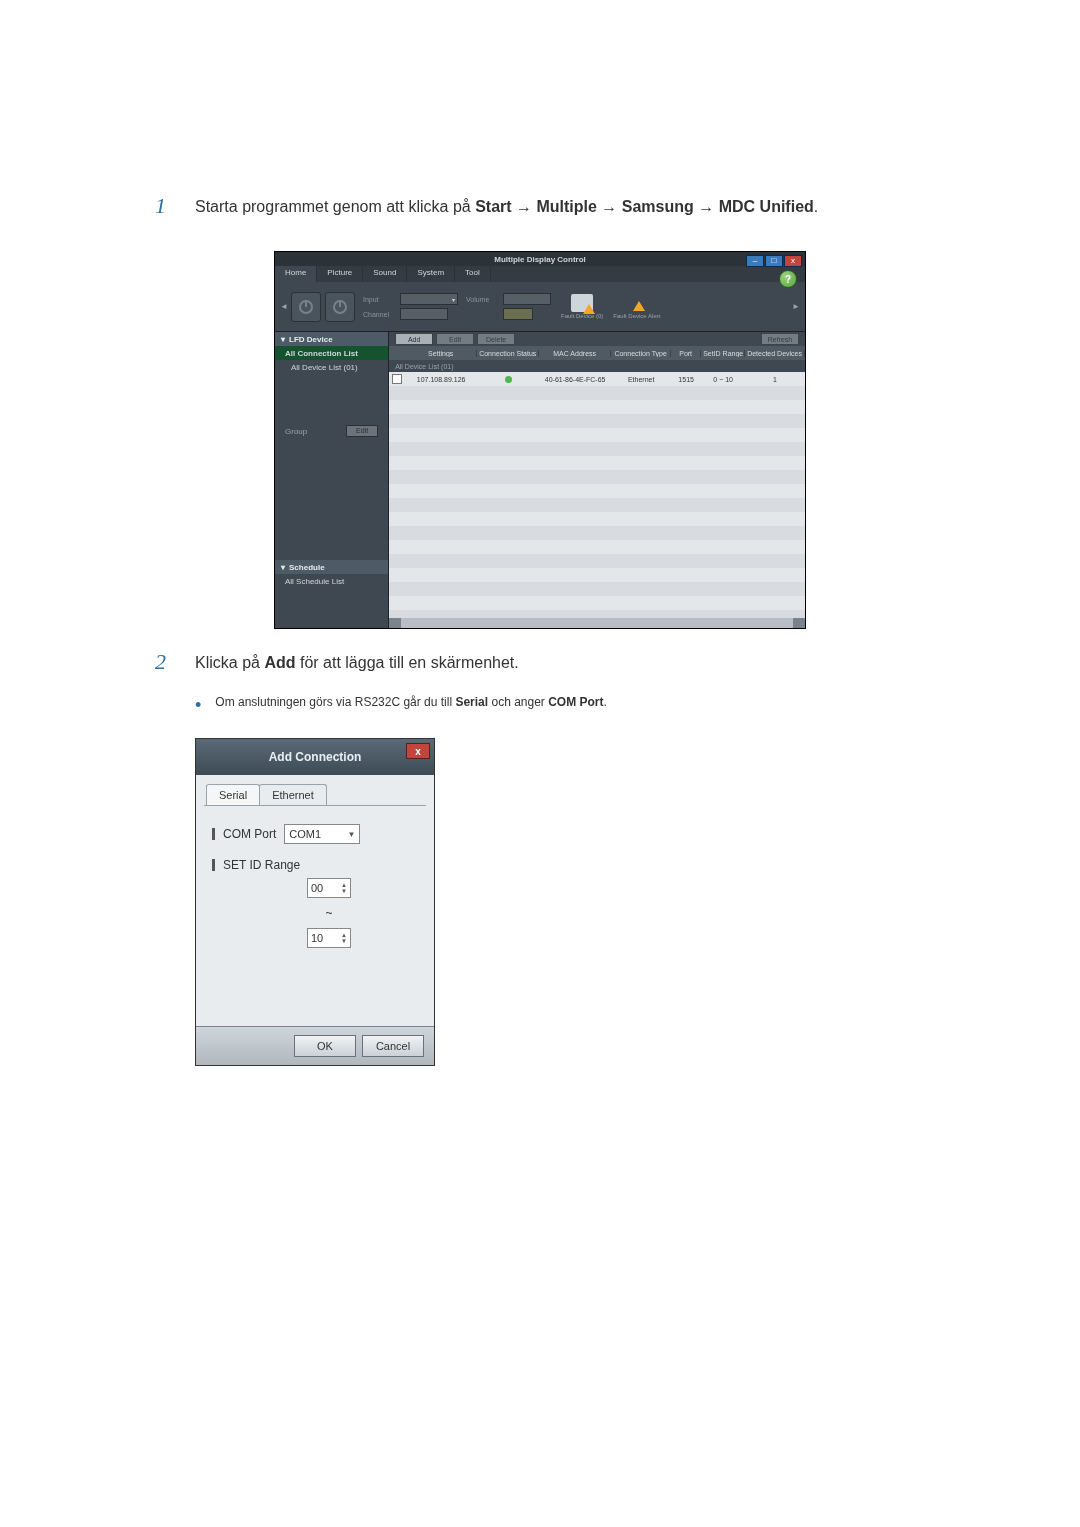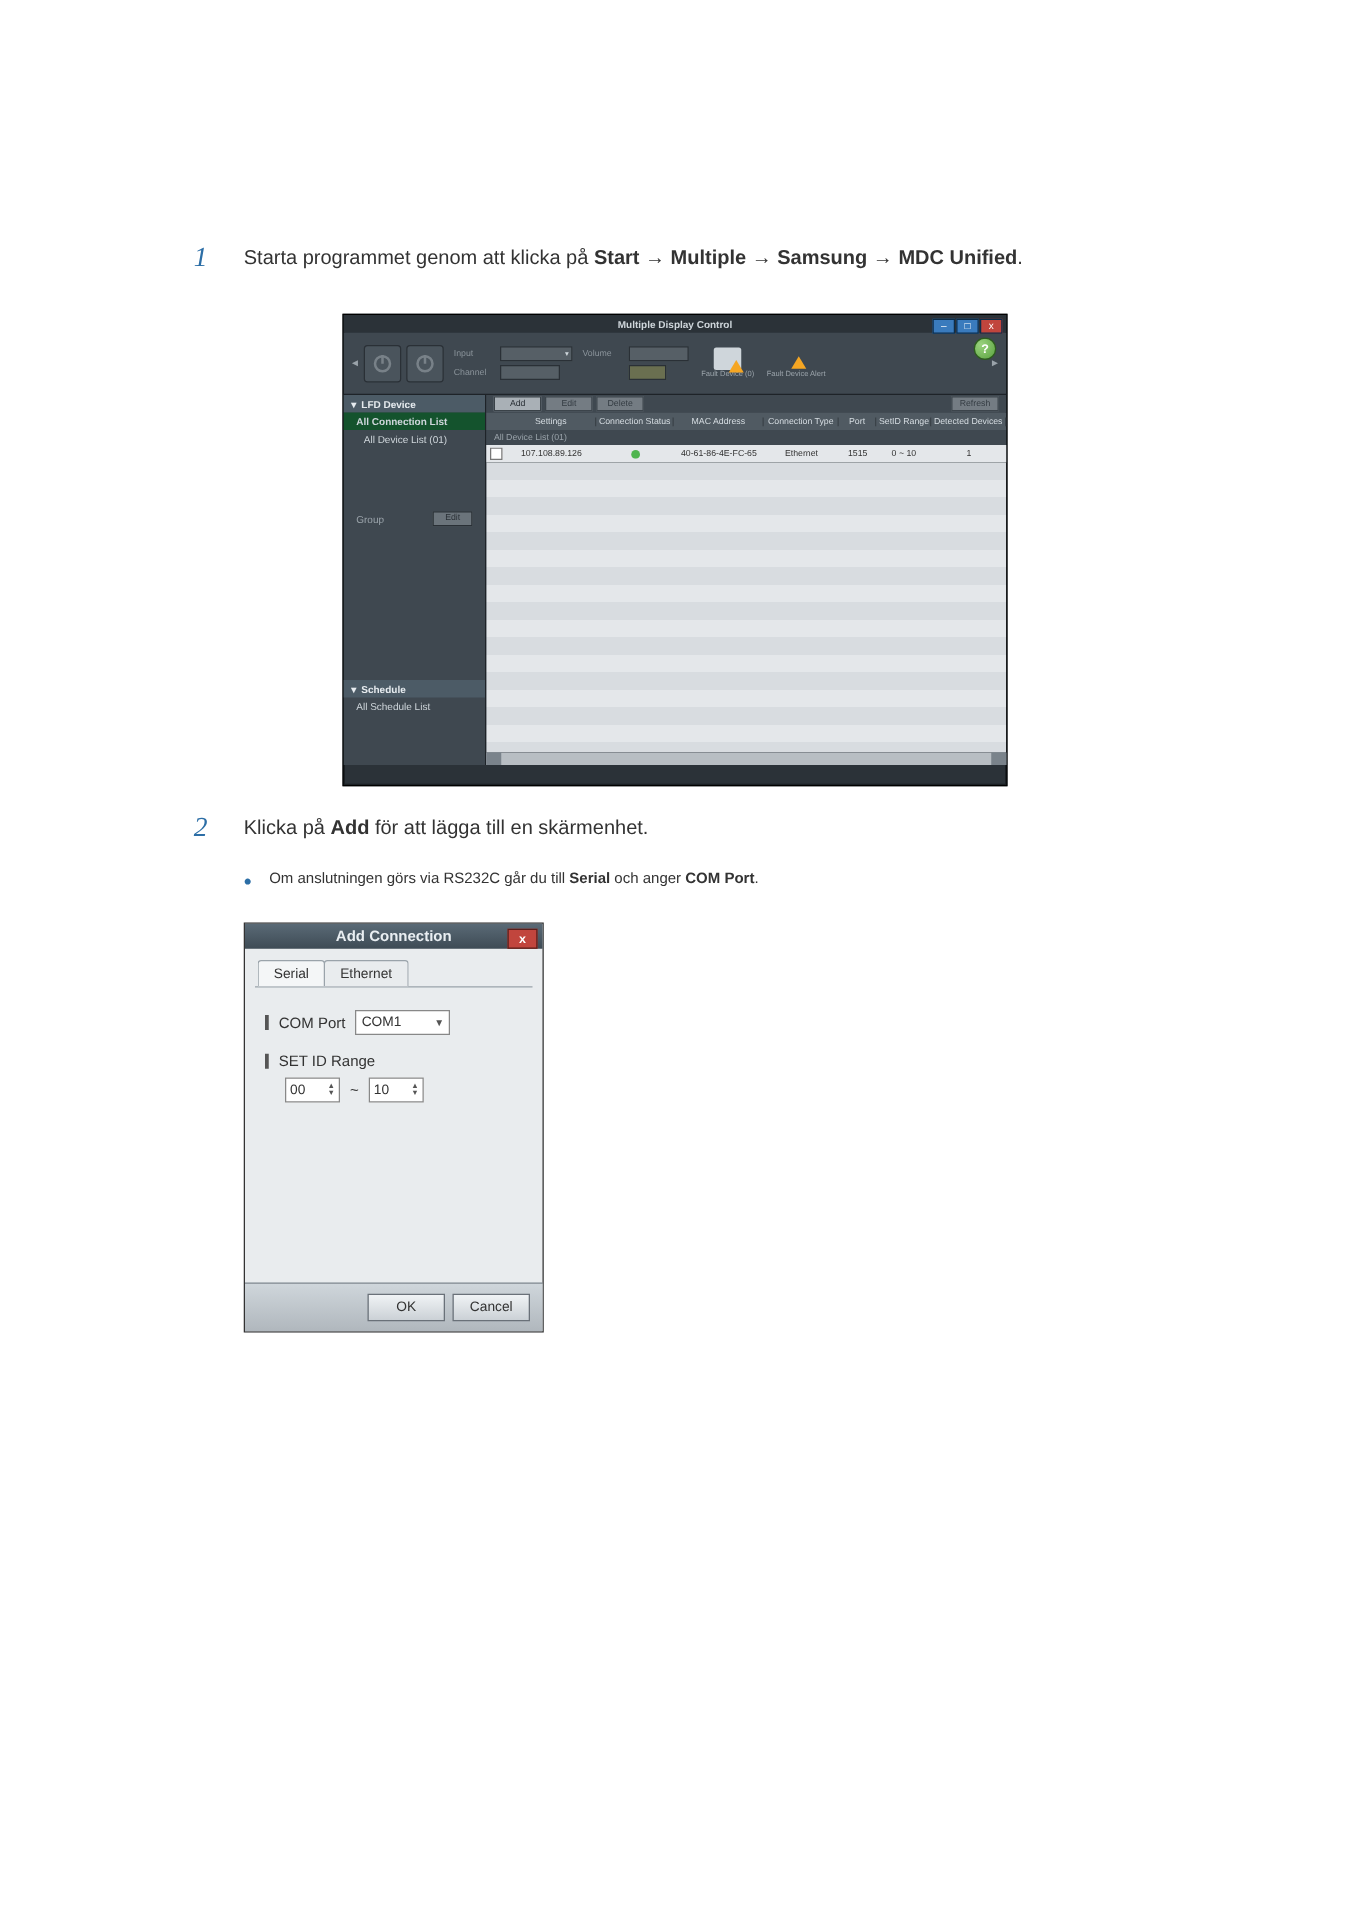--- a/index.html
+++ b/index.html
@@ -82,21 +82,21 @@
   .gridbody{flex:1;overflow:hidden;background:var(--grid);}
   .stripes{height:100%;background:repeating-linear-gradient(var(--grid) 0, var(--grid) 14px, var(--grid-alt) 14px, var(--grid-alt) 28px);}
   .hscroll{height:10px;background:#b8bec3;display:flex;}
   .hscroll .thumb{width:12px;height:100%;background:#7a838b;}
   .subhead{background:var(--panel);height:12px;display:flex;align-items:center;padding:0 6px;color:#9aa3aa;font-size:7px;}
   
   .dlg{
     width:238px;height:326px;border:1px solid #333;background:#e9ecee;
     margin:8px 0 0 40px;position:relative;font-size:12px;color:#333;
   }
-  .dlg-title{height:20px;background:linear-gradient(#5a6a76,#3e4b55);display:flex;align-items:center;justify-content:center;color:#e9eef2;font-weight:bold;font-size:12px;position:relative;}
+  .dlg-title{height:36px;background:linear-gradient(#5a6a76,#3e4b55);display:flex;align-items:center;justify-content:center;color:#e9eef2;font-weight:bold;font-size:12px;position:relative;}
   .dlg-close{position:absolute;right:4px;top:4px;width:22px;height:14px;background:#c1453d;border:1px solid #5a1f1b;color:#fff;font-size:10px;display:flex;align-items:center;justify-content:center;}
   .dlg-tabs{display:flex;height:22px;align-items:flex-end;padding:8px 10px 0 10px;gap:0;}
   .dlg-tab{padding:4px 12px;font-size:11px;border:1px solid #9aa3aa;border-bottom:none;background:#e9ecee;border-radius:3px 3px 0 0;margin-right:-1px;}
   .dlg-tab.active{background:#f4f6f7;position:relative;z-index:1;}
   .dlg-body{border-top:1px solid #9aa3aa;margin:0 8px;height:222px;padding:18px 8px 0 8px;box-sizing:border-box;}
   .dlg-row{display:flex;align-items:center;gap:8px;margin-bottom:14px;}
   .dlg-bar{width:3px;height:12px;background:#555;}
   .dlg-select{width:66px;height:18px;border:1px solid #888;background:#fff;display:flex;align-items:center;justify-content:space-between;padding:0 4px;font-size:11px;}
   .dlg-select .arr{font-size:8px;color:#555;}
   .dlg-spin{width:36px;height:18px;border:1px solid #888;background:#fff;display:flex;align-items:center;justify-content:space-between;padding:0 3px;font-size:11px;}
@@ -120,20 +120,27 @@
   <div class="mdc">
     <div class="titlebar">
       <span class="caption">Multiple Display Control</span>
       <div class="winbtns">
         <div class="winbtn">–</div>
         <div class="winbtn">□</div>
         <div class="winbtn close">x</div>
       </div>
     </div>
     <div class="helpbtn">?</div>
+    <div class="tabs">
+      <div class="tab active">Home</div>
+      <div class="tab">Picture</div>
+      <div class="tab">Sound</div>
+      <div class="tab">System</div>
+      <div class="tab">Tool</div>
+    </div>
     <div class="ribbon">
       <div class="rib-arrow">◄</div>
       <div class="rib-icon">
         <svg width="16" height="16" viewBox="0 0 16 16">
               <circle cx="8" cy="8" r="6" fill="none" stroke="#cfd6db" stroke-width="2"></circle>
               <line x1="8" y1="1" x2="8" y2="8" stroke="#cfd6db" stroke-width="2"></line>
             </svg>
       </div>
       <div class="rib-icon">
         <svg width="16" height="16" viewBox="0 0 16 16">
@@ -273,21 +280,21 @@
         <span>COM Port</span>
         <div class="dlg-select">
           <span>COM1</span>
           <span class="arr">▼</span>
         </div>
       </div>
       <div class="dlg-row" style="margin-bottom:6px;">
         <div class="dlg-bar"></div>
         <span>SET ID Range</span>
       </div>
-      <div class="dlg-row" style="margin-left:16px;">
+      <div class="dlg-row" style="margin-left:28px;flex-direction:column;">
         <div class="dlg-spin">
           <span>00</span>
           <span class="spn">
               <span>▲</span>
               <span>▼</span>
             </span>
         </div>
         <span>~</span>
         <div class="dlg-spin">
           <span>10</span>

